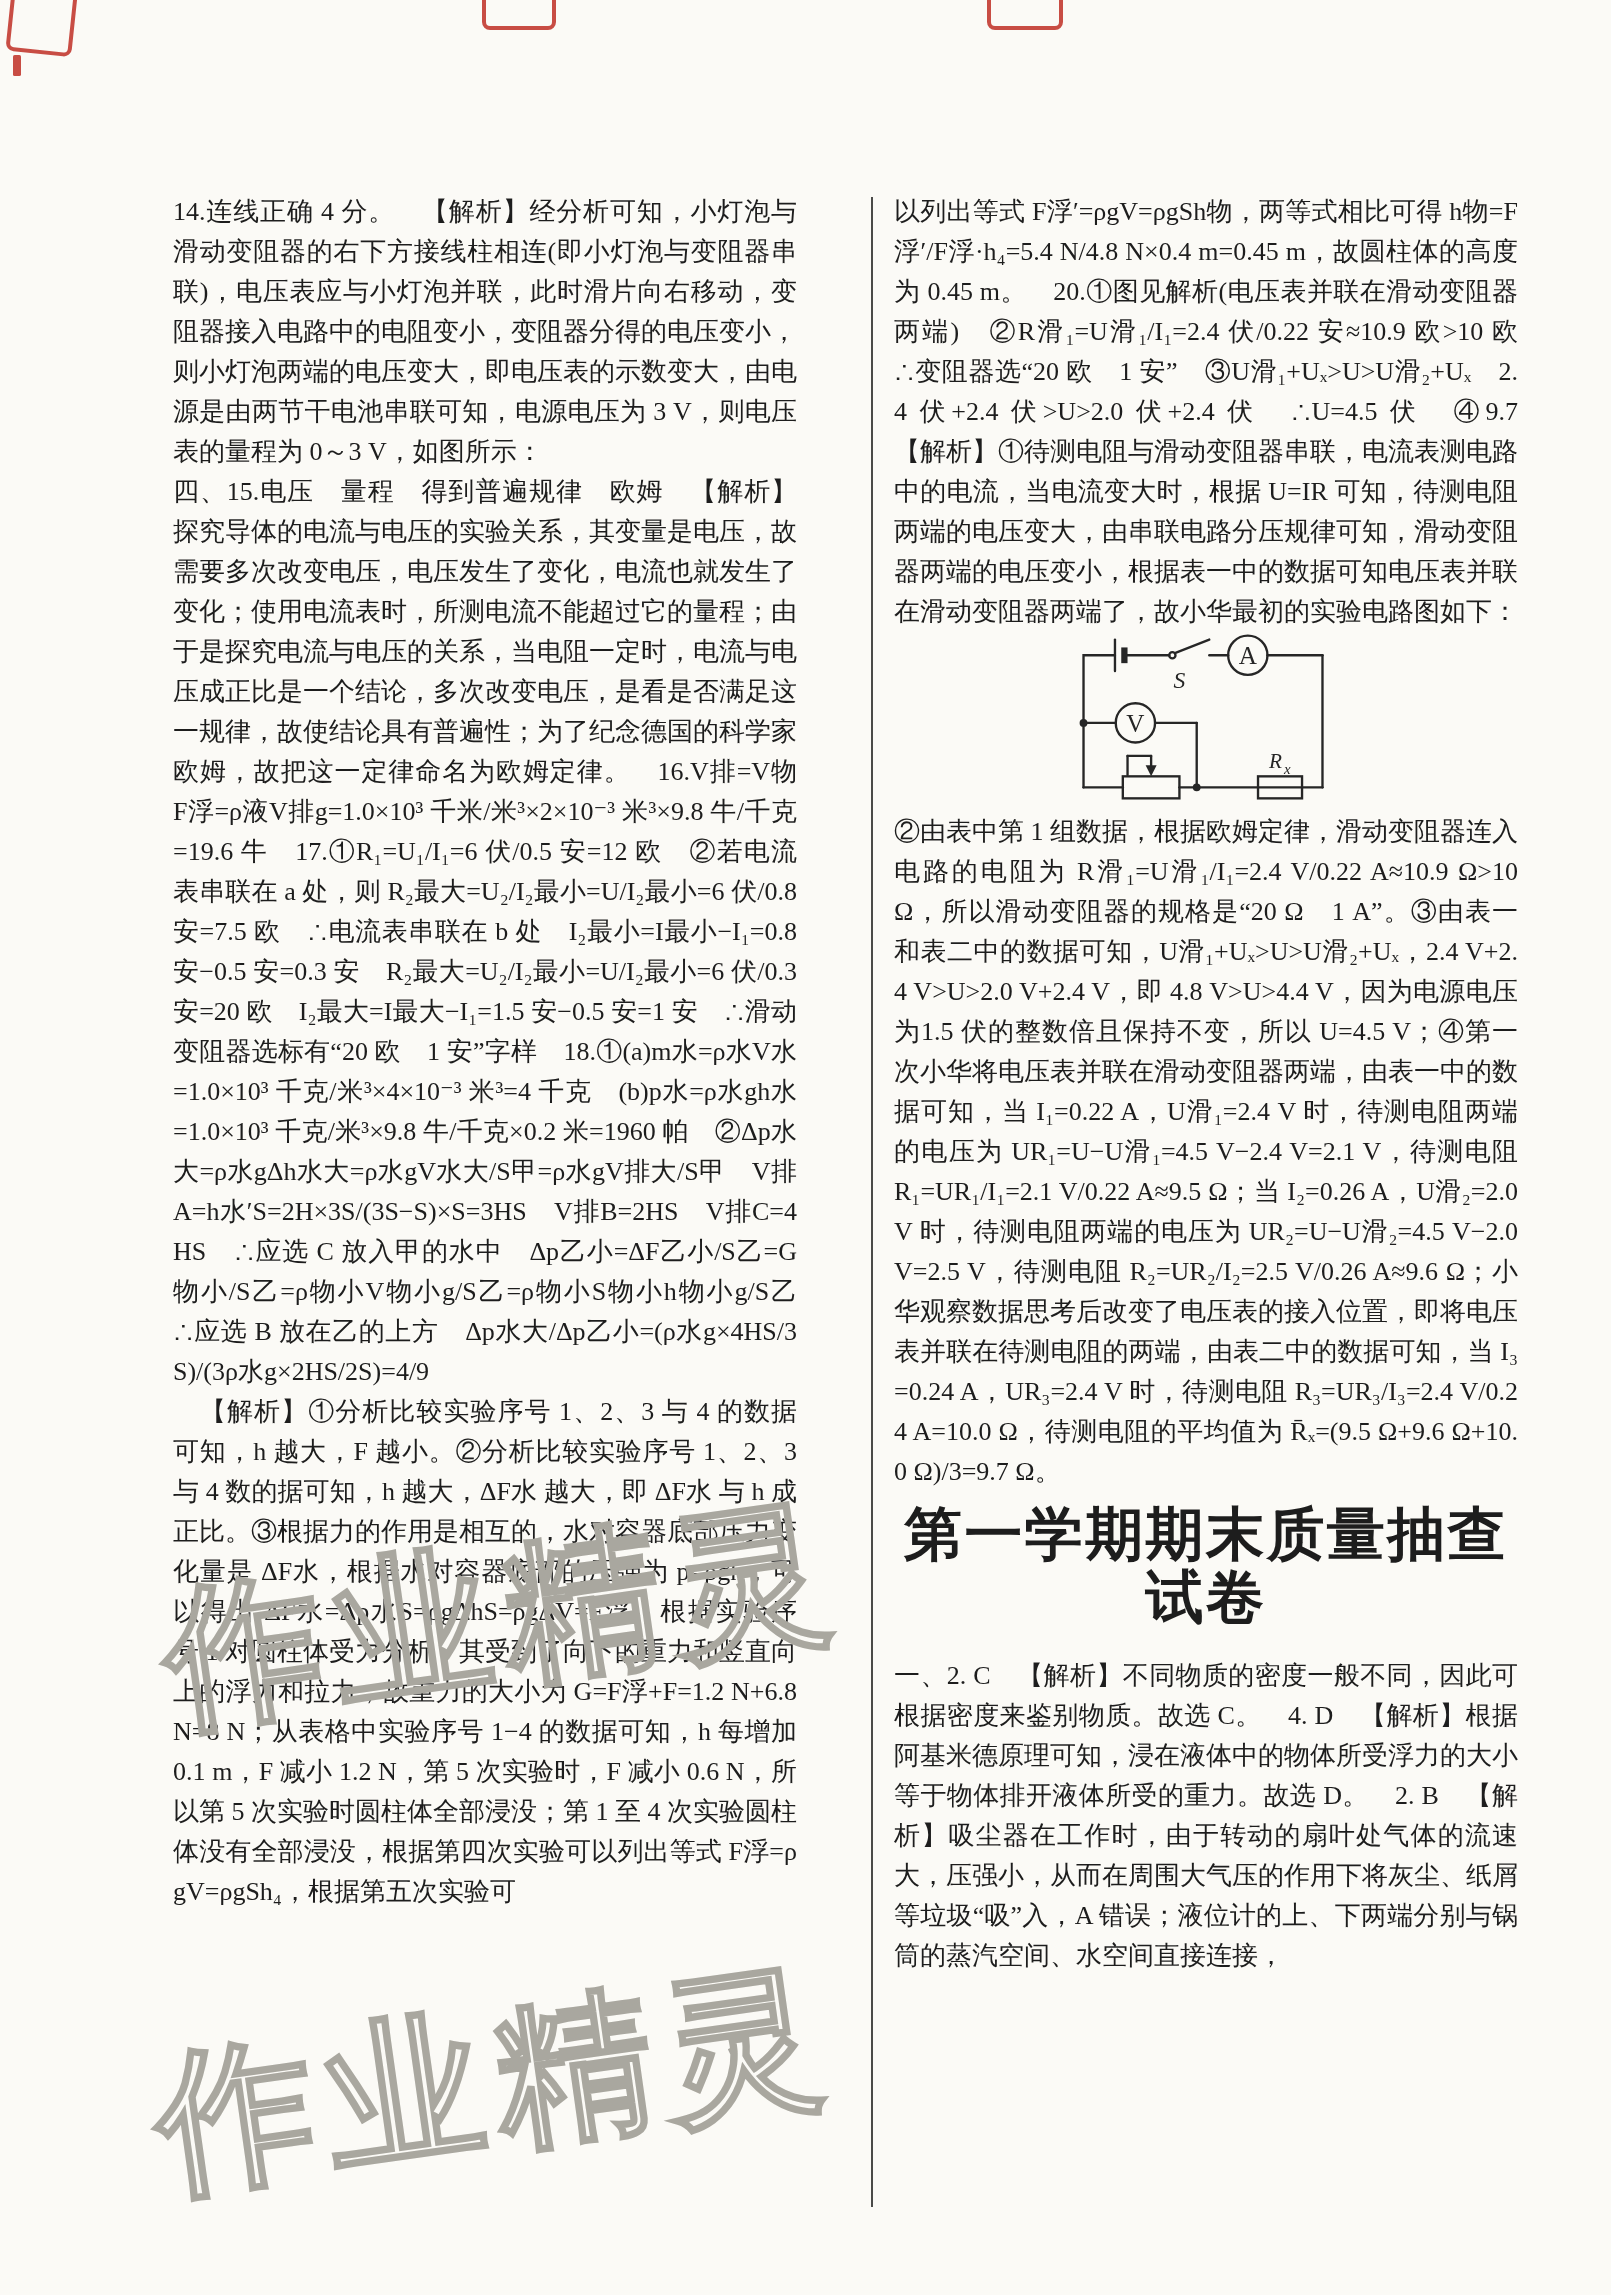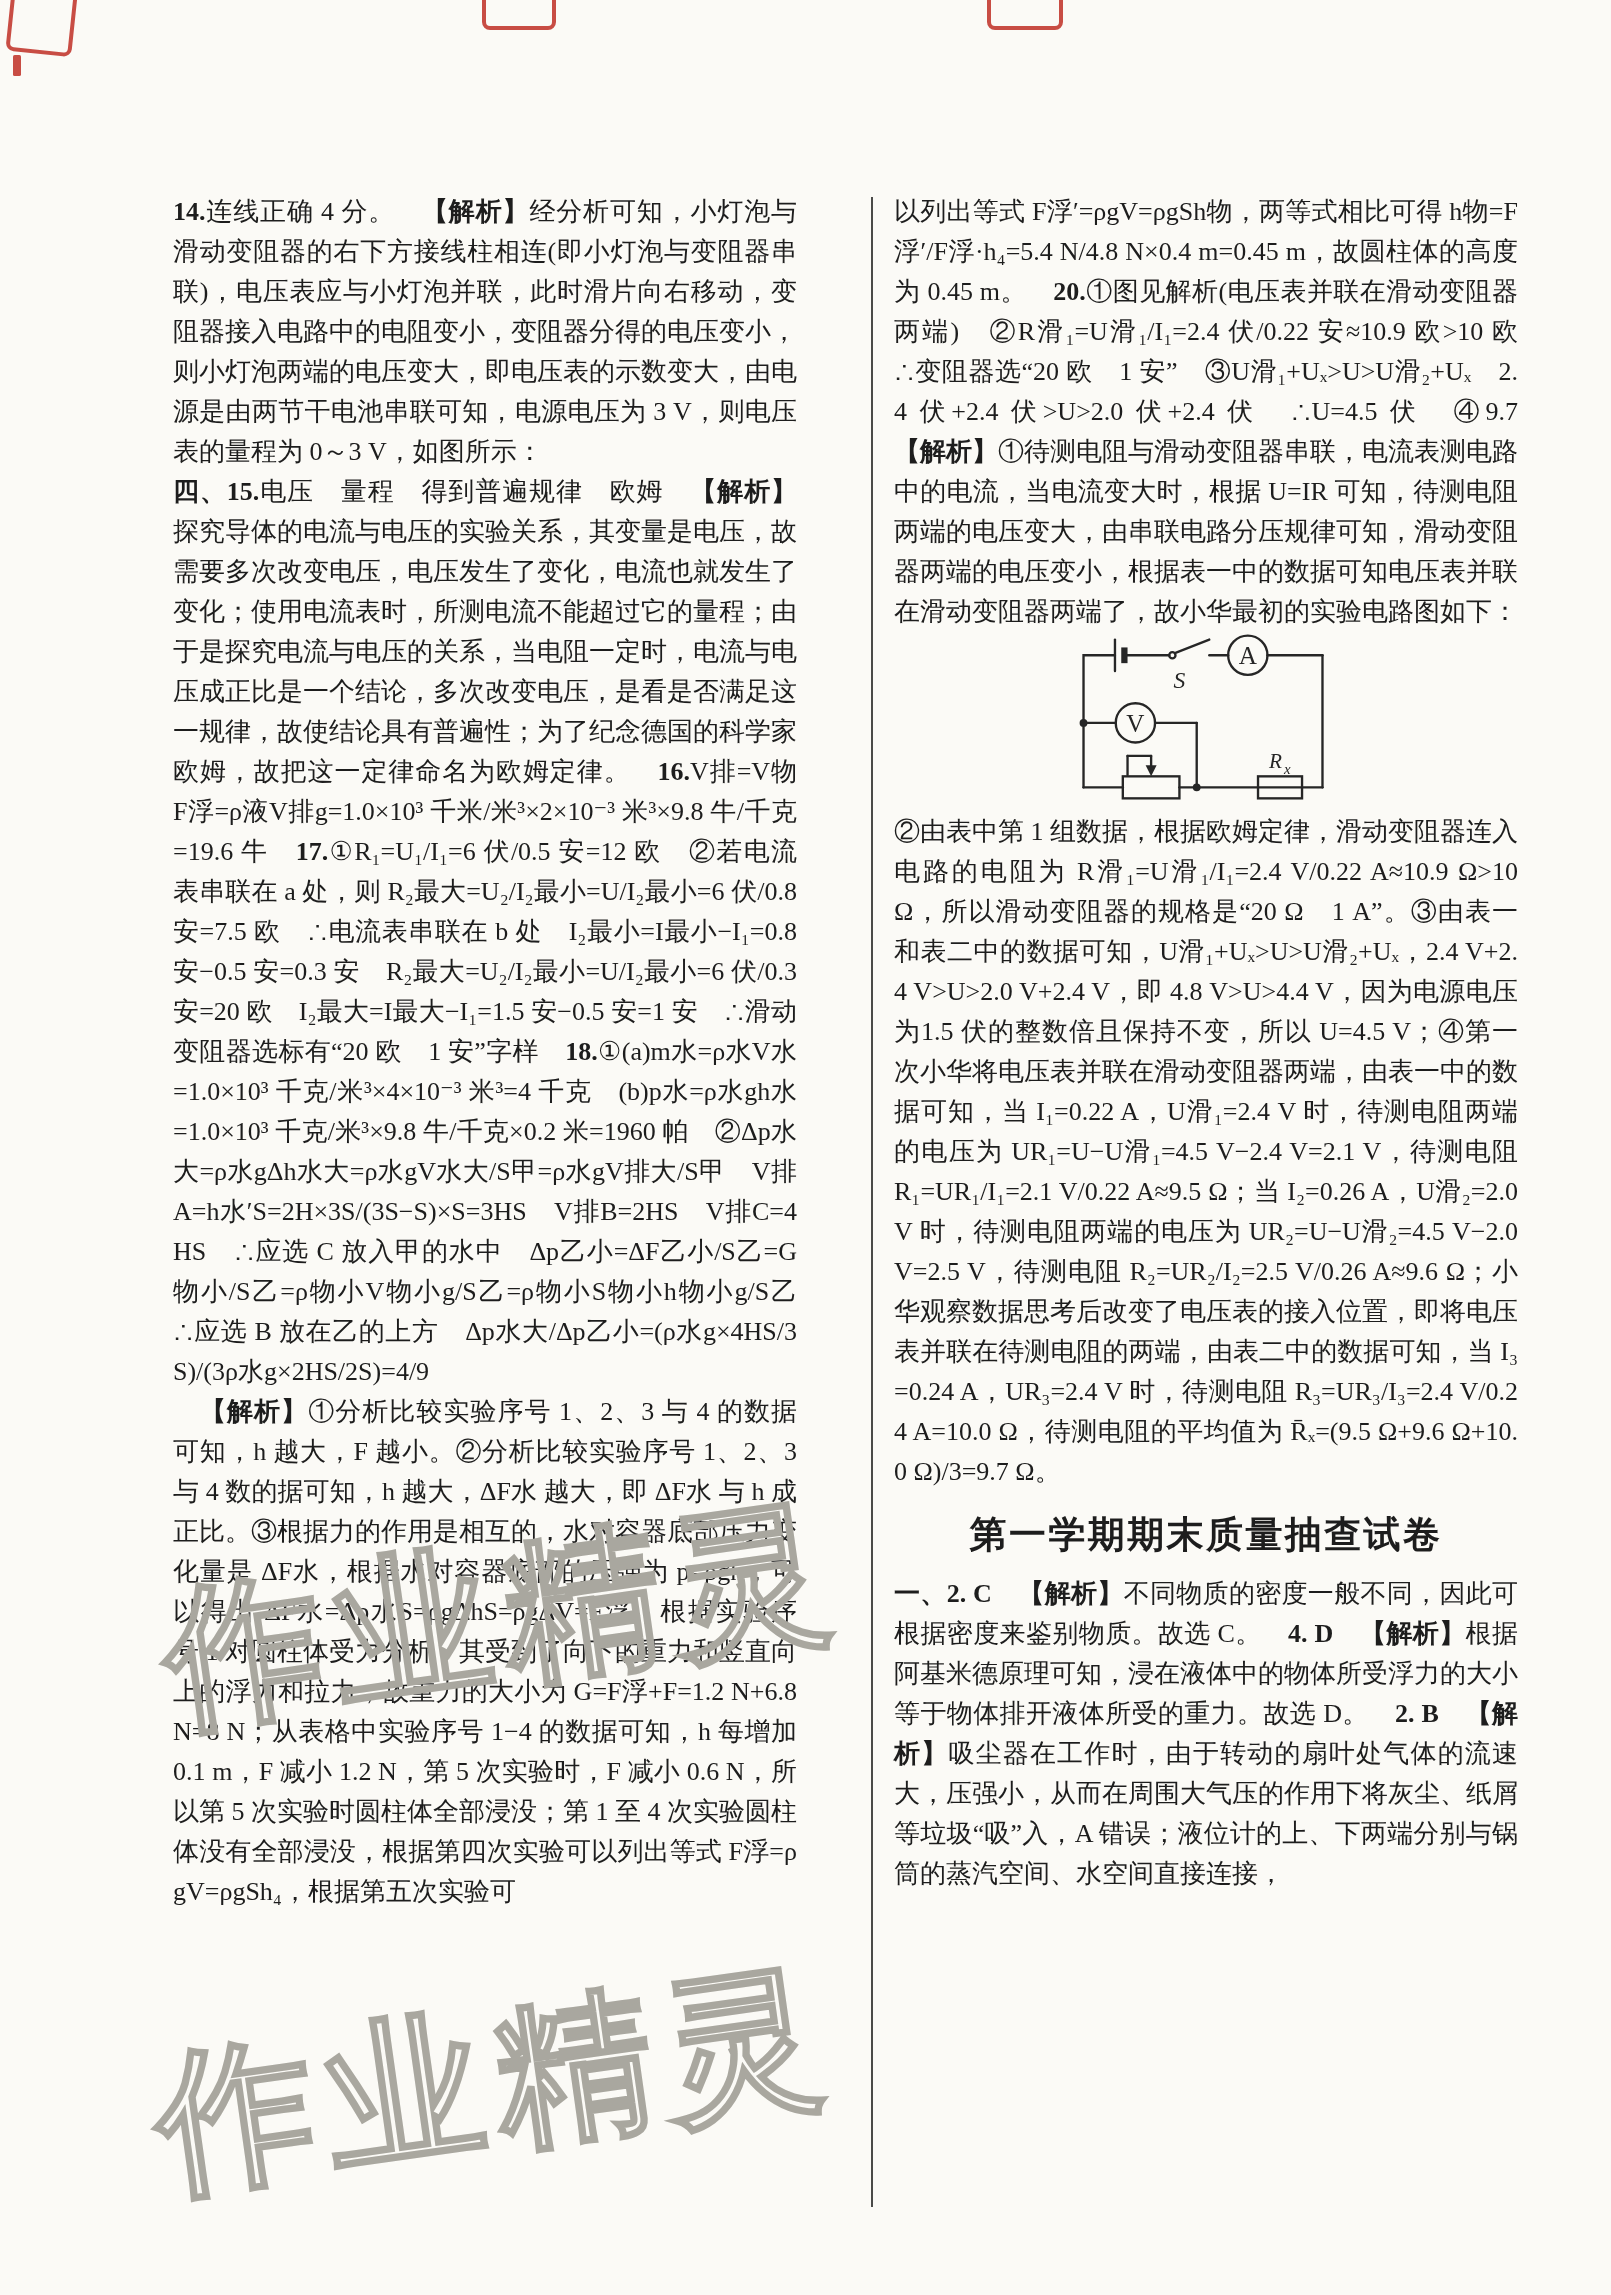--- a/index.html
+++ b/index.html
@@ -20,30 +20,30 @@
     background:#4a4a48;
   }
   
   .para{
     margin:0;
     font-size:26px;
     line-height:40px;
     text-align:justify;
     word-break:break-all;
   }
-  .para .b{font-weight:bold;}
+  .para .b{font-weight:normal;}
   .para.indent{text-indent:27px;}
   
   .h1{
     margin:38px 0 0;text-align:center;
     font-size:41px;font-weight:bold;line-height:50px;
   }
   .h2{
-    margin:11px 0 8px;text-align:center;
-    font-size:37px;font-weight:900;line-height:63px;letter-spacing:2.4px;
+    margin:11px 0 27px;text-align:center;
+    font-size:58px;font-weight:900;line-height:63px;letter-spacing:2.4px;
   }
   
   .circuit{margin:6.3px 0 4.7px 175px;width:268px;height:169px;}
   .circuit svg{display:block;overflow:visible;}
   .cw{stroke:#262626;stroke-width:3;fill:none;stroke-linecap:round;}
   .cplate{stroke:#262626;stroke-width:8;fill:none;}
   .dot{fill:#262626;stroke:none;}
   .ctext{font-size:32px;fill:#262626;text-anchor:middle;font-family:"Liberation Serif","DejaVu Serif",serif;}
   .slab{font-size:30px;font-style:italic;}
   .rlab{font-size:27px;font-style:italic;fill:#262626;font-family:"Liberation Serif","DejaVu Serif",serif;}

